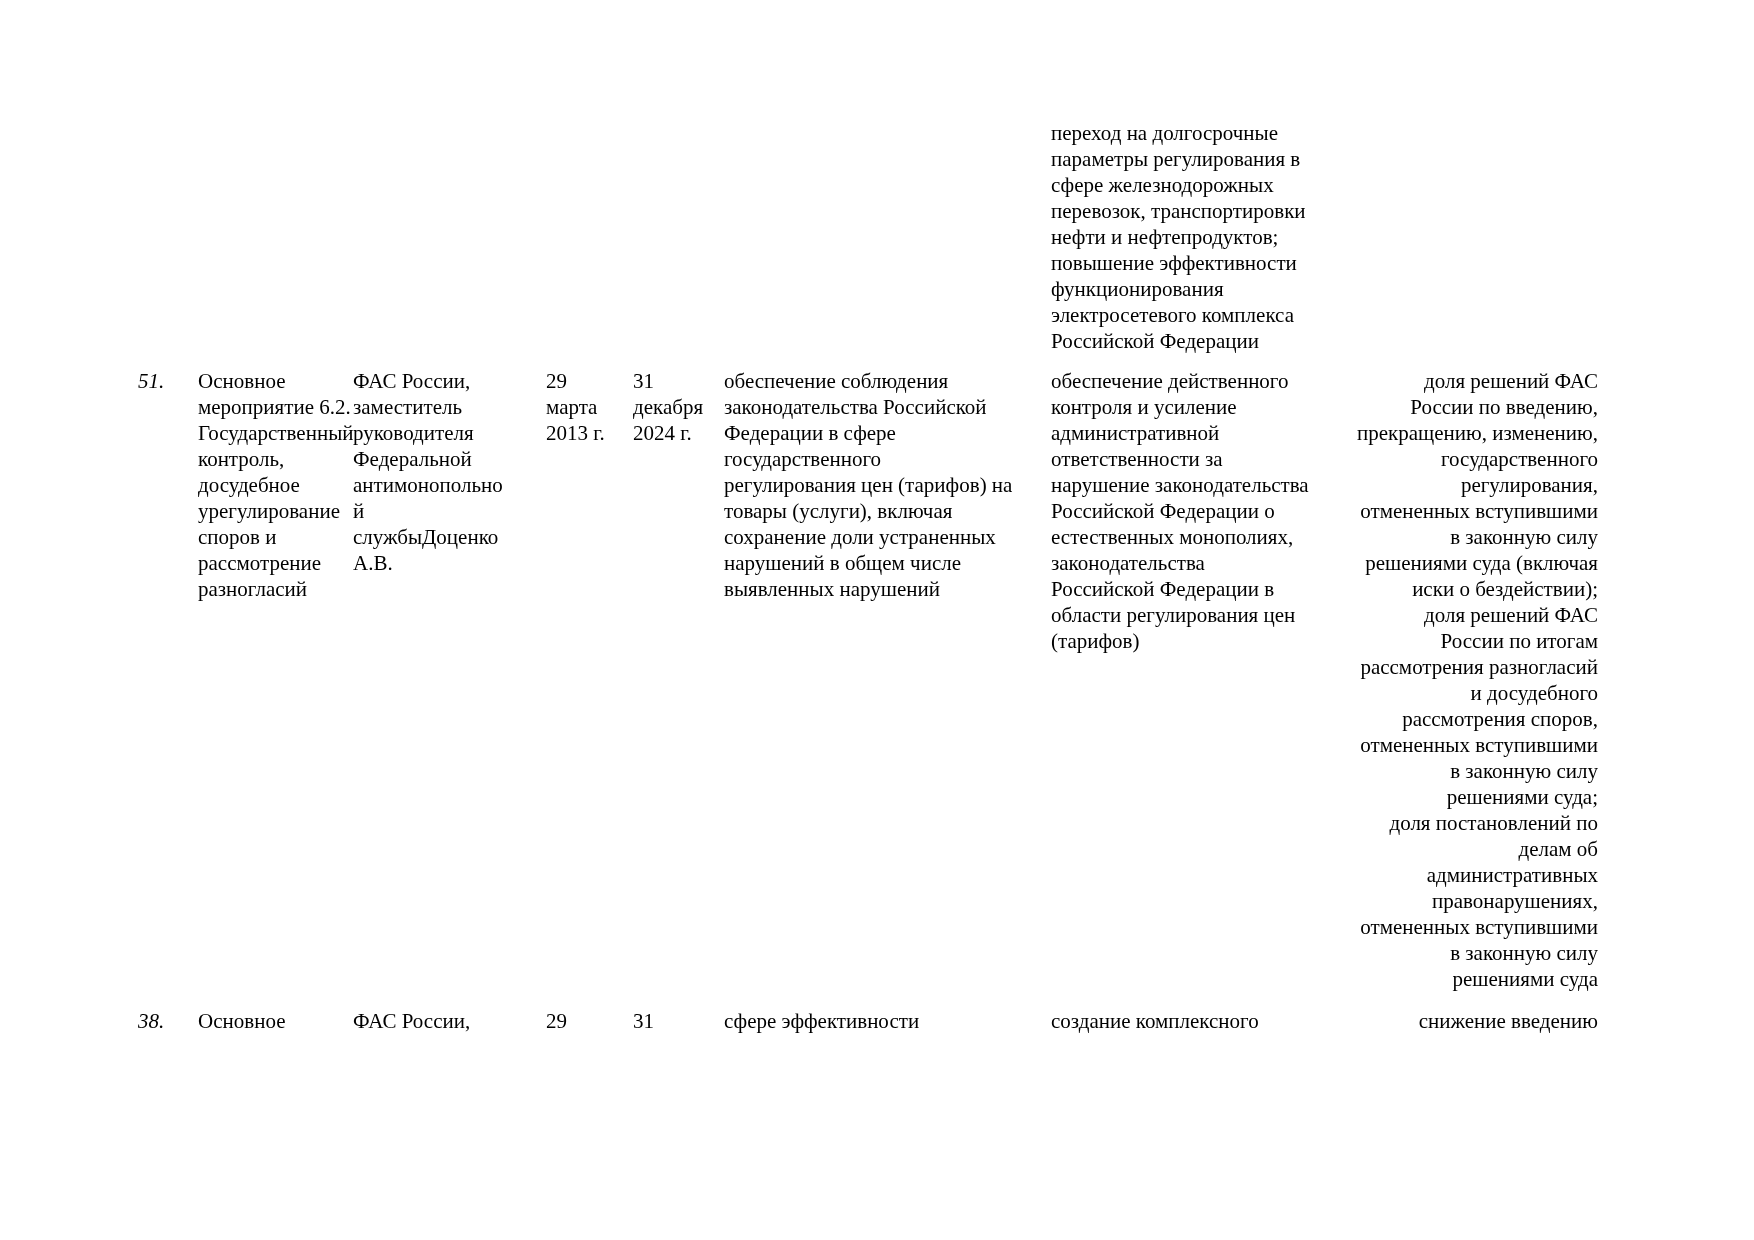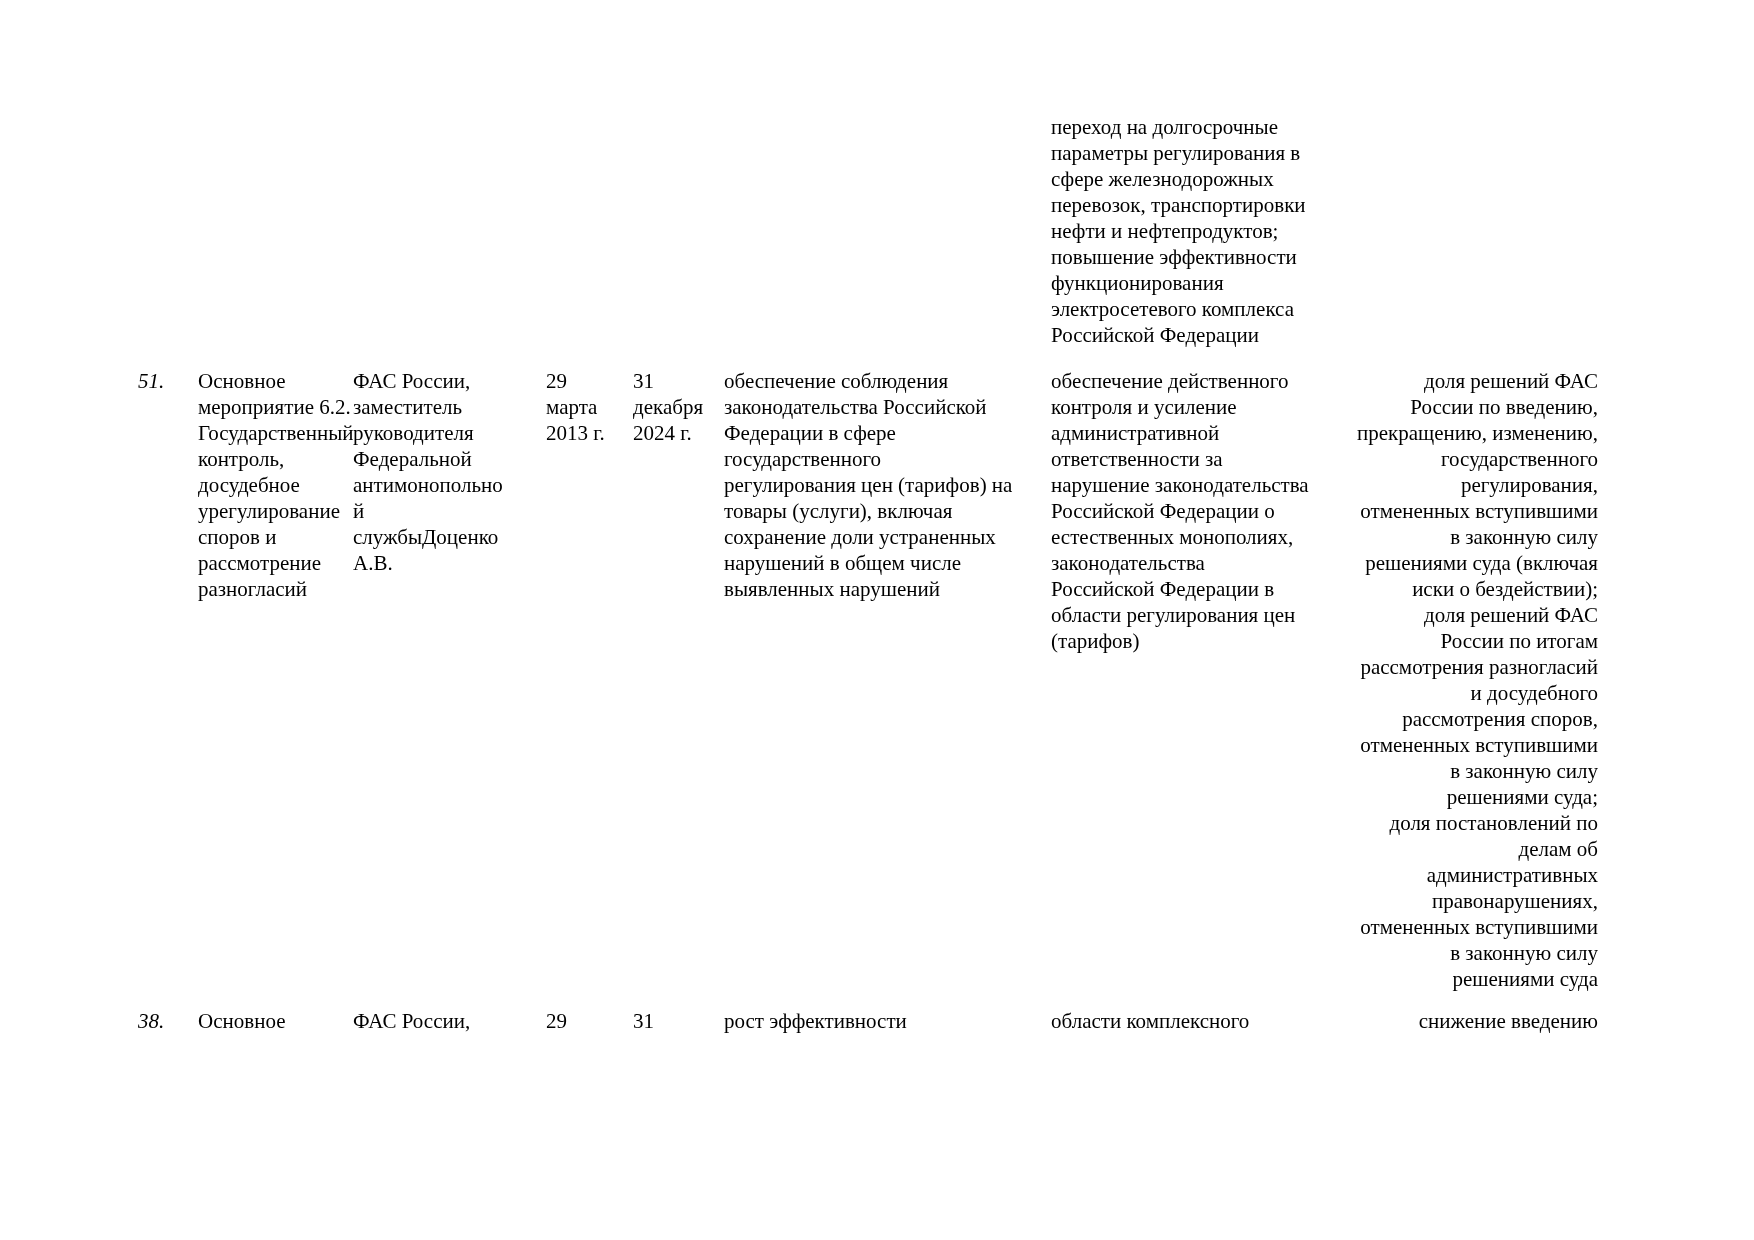--- a/index.html
+++ b/index.html
@@ -42,21 +42,21 @@
   .c-end    { left: 633px;  width: 78px;  }
   .c-result { left: 724px;  width: 322px; }
   .c-conseq { left: 1051px; width: 288px; }
   .c-indic  { left: 1342px; width: 256px; text-align: right; }
 </style>
 </head>
 <body>
 
 <div class="page">
 
-  <div class="cell c-conseq" style="top:114px">переход на долгосрочные
+  <div class="cell c-conseq" style="top:120px">переход на долгосрочные
 параметры регулирования в
 сфере железнодорожных
 перевозок, транспортировки
 нефти и нефтепродуктов;
 повышение эффективности
 функционирования
 электросетевого комплекса
 Российской Федерации</div>
 
   <div class="row" style="top:368px">
@@ -129,18 +129,18 @@
 в законную силу
 решениями суда</div>
   </div>
 
   <div class="row" style="top:1008px">
     <div class="cell c-num">38.</div>
     <div class="cell c-name">Основное</div>
     <div class="cell c-exec">ФАС России,</div>
     <div class="cell c-start">29</div>
     <div class="cell c-end">31</div>
-    <div class="cell c-result">рост эффективности</div>
-    <div class="cell c-conseq">области комплексного</div>
+    <div class="cell c-result">сфере эффективности</div>
+    <div class="cell c-conseq">создание комплексного</div>
     <div class="cell c-indic">снижение введению</div>
   </div>
 
 </div>
 
 </body></html>

